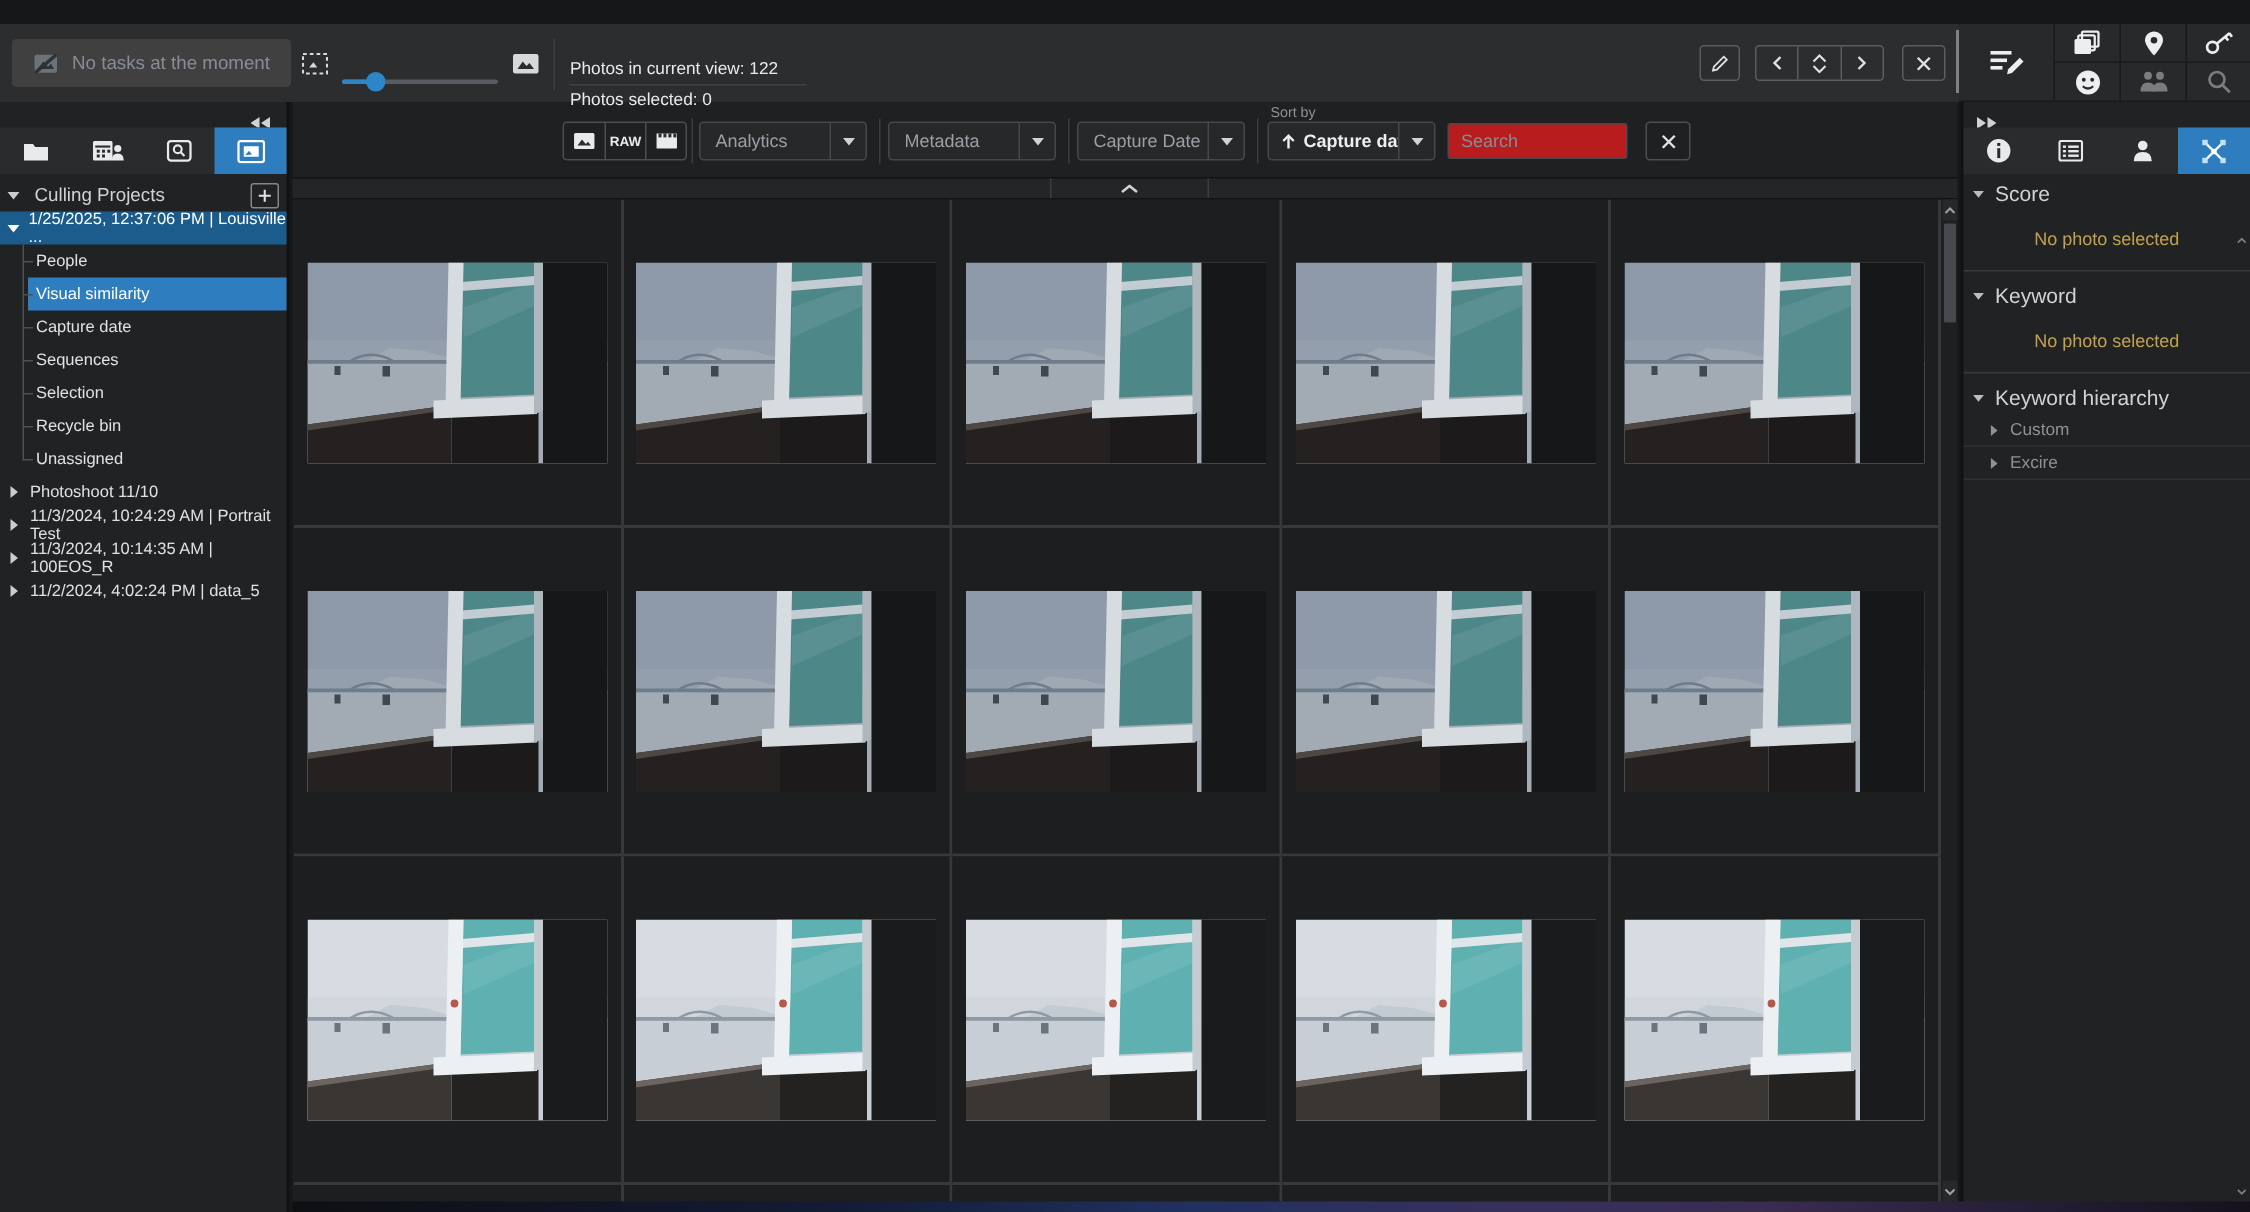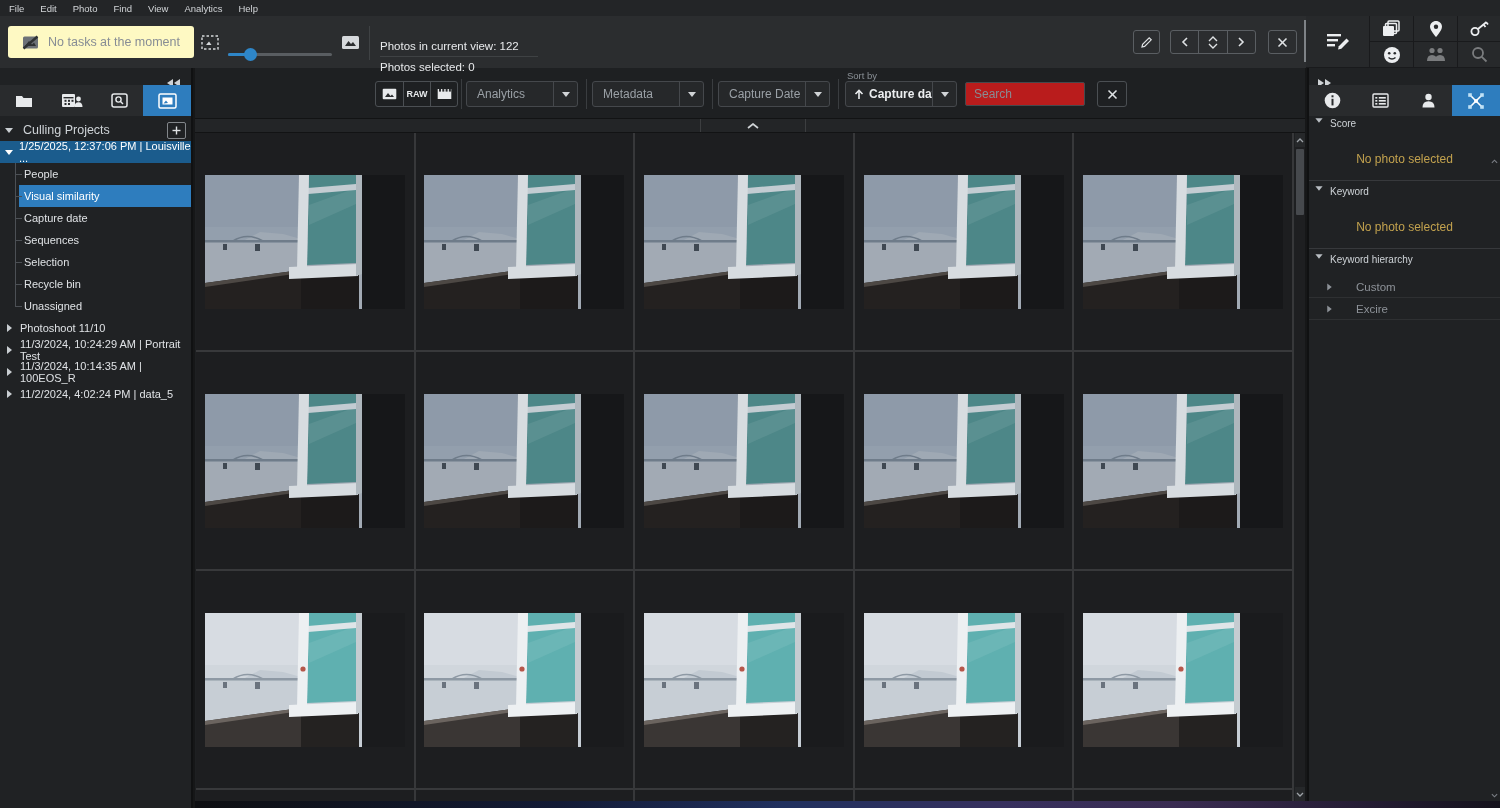--- a/index.html
+++ b/index.html
@@ -5,21 +5,21 @@
   * { margin:0; padding:0; box-sizing:border-box; }
   html,body { width:1500px; height:808px; background:#141516; font-family:"Liberation Sans",sans-serif; overflow:hidden; }
   #app { position:absolute; inset:0; width:1500px; height:808px; background:#161718; }
 
   
   #menubar { position:absolute; left:0; top:0; width:1500px; height:16px; background:#232527; display:flex; align-items:center; padding-left:9px; gap:16px; font-size:9.5px; color:#d2d5d8; z-index:6; }
   #menubar span { cursor:default; }
 
   
   #toolbar { position:absolute; left:0; top:16px; width:1306px; height:52px; background:#2b2d2f; z-index:5; }
-  .tasks-box { position:absolute; left:8px; top:10px; height:32px; display:flex; align-items:center; gap:9px; background:#fef9c3; border-radius:3px; padding:0 14px; color:#878d95; font-size:12.5px; }
+  .tasks-box { position:absolute; left:8px; top:10px; height:32px; display:flex; align-items:center; gap:9px; background:#404040; border-radius:3px; padding:0 14px; color:#878d95; font-size:12.5px; }
   .thumb-btn { position:absolute; top:14px; width:24px; height:24px; display:flex; align-items:center; justify-content:center; }
   .slider { position:absolute; left:228px; top:37px; width:104px; height:3px; background:#595d61; border-radius:2px; }
   .slider-fill { position:absolute; left:0; top:0; height:3px; width:22px; background:#2e86c8; border-radius:2px; }
   .slider-knob { position:absolute; left:16px; top:-5px; width:13px; height:13px; border-radius:50%; background:#2e86c8; }
   .tb-sep { position:absolute; left:369px; top:10px; width:1px; height:34px; background:#3f4244; }
   .stats { position:absolute; left:380px; top:24px; width:240px; color:#e8eaec; font-size:11.5px; }
   .stats-divider { width:158px; height:1px; background:#3f4244; margin:4px 0; }
   .frame-btn { position:absolute; top:14px; height:24px; border:1px solid #5a5e62; border-radius:3px; background:#2b2d2f; display:flex; align-items:center; justify-content:center; }
   #pencil-btn { left:1133px; width:27px; }
   #nav-group { position:absolute; left:1170px; top:14px; width:86px; height:24px; border:1px solid #5a5e62; border-radius:3px; display:flex; }
@@ -83,49 +83,40 @@
   .cell.bright{ --sky:#d7dce2; --water:#c7ced5; --hill:#c2cad2; --bridge:#8e99a4; --pier:#6a737e; --ledge:#3a3634; --ledgehi:#6b645f; --frame:#edf0f2; --frame2:#dfe5e8; --framedim:#c5ccd1; --glass:#5fb0b0; --wall:#1a1b1d; --ledge2:#242221; --dot:#b5574a; }
 
   #vscroll { position:absolute; left:1100px; top:65px; width:10px; height:668px; background:#1e1f21; }
   #vscroll .arrow { position:absolute; left:0; width:10px; height:14px; display:flex; align-items:center; justify-content:center; background:#26282a; }
   #vscroll .thumb { position:absolute; left:1px; top:16px; width:8px; height:66px; background:#46494d; border-radius:1px; }
 
   
   #right-sidebar { position:absolute; left:1307px; top:68px; width:193px; height:740px; background:#202224; border-left:2px solid #101112; }
   #right-sidebar .collapse-ctl { left:8px; }
   #rs-body { position:absolute; left:0; top:50px; right:0; }
-  .sec-header { height:22px; display:flex; gap:7px; padding-left:6px; color:#ced3d7; font-size:10px; cursor:pointer; }
+  .sec-header { height:22px; display:flex; align-items:center; gap:7px; padding-left:6px; color:#ced3d7; font-size:14px; cursor:pointer; }
   .sec-header .caret-down { border-top-color:#b9bec3; transform:scale(0.9); }
   .no-photo { text-align:center; color:#c2a24e; font-size:12px; padding:12px 0 14px; }
   .sec-divider { height:1px; background:#37393c; }
   .kh-toggle-row { display:flex; align-items:center; padding:10px 12px 8px 12px; color:#e8eaec; font-size:11.5px; font-weight:bold; }
   .toggle { margin-left:auto; position:relative; width:28px; height:11px; background:#1b6fb4; border-radius:6px; cursor:pointer; }
   .toggle .knob { position:absolute; right:-1px; top:-2px; width:15px; height:15px; border-radius:50%; background:#3aa0e6; }
-  .kwrow { height:22px; display:flex; align-items:center; gap:24px; padding-left:18px; color:#8d9298; font-size:11.5px; border-bottom:1px solid #2e3032; cursor:pointer; }
+  .kwrow { height:22px; display:flex; align-items:center; gap:8px; padding-left:18px; color:#8d9298; font-size:11.5px; border-bottom:1px solid #2e3032; cursor:pointer; }
   .kwrow .caret-right { border-left-color:#8d9298; transform:scale(0.9); }
   .rs-arrow { position:absolute; right:2px; color:#7a7e84; }
 
   
   #bottom-strip { position:absolute; left:195px; top:801px; width:1305px; height:7px; z-index:8;
     background:linear-gradient(90deg,#0e0f12 0%,#131b36 28%,#20305e 45%,#37305e 62%,#3a2c52 75%,#241c33 90%,#15121c 100%); }
 </style>
 </head>
 <body>
 
 <div id="app">
 
-  <div id="menubar">
-    <span>File</span>
-    <span>Edit</span>
-    <span>Photo</span>
-    <span>Find</span>
-    <span>View</span>
-    <span>Analytics</span>
-    <span>Help</span>
-  </div>
 
   <div id="toolbar">
     <div class="tasks-box">
       <svg width="17" height="15" viewBox="0 0 17 15">
         <rect x="1" y="1.5" width="15" height="12" rx="1.5" fill="#6d7278"></rect>
         <path d="M3,11 L7,6 L10,9.5 L12,7.5 L14,11 Z" fill="#2f3234"></path>
         <line x1="1.5" y1="13.5" x2="15.5" y2="1.5" stroke="#2f3234" stroke-width="2.4"></line>
       </svg>
       <span>No tasks at the moment</span>
     </div>

